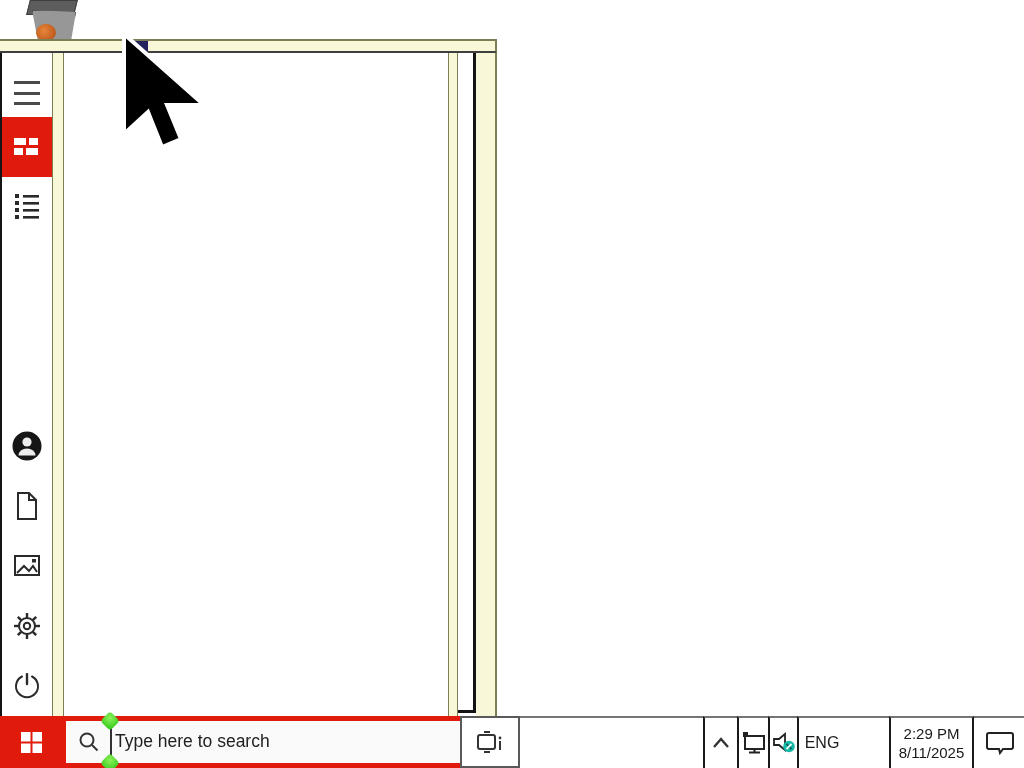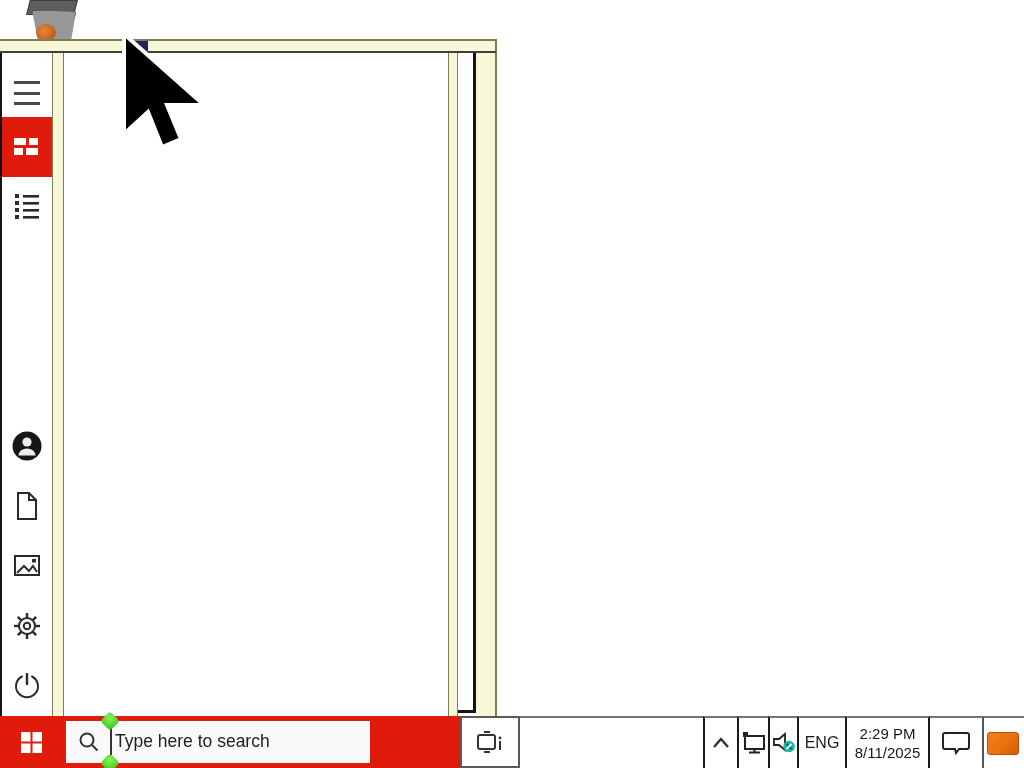--- a/index.html
+++ b/index.html
@@ -39,36 +39,36 @@
   #power-item{top:620px;}
   .icon-dark{stroke:#2a2a2a;fill:none;stroke-width:2;}
 
   
   #cursor{left:120px;top:30px;width:92px;height:124px;z-index:10;pointer-events:none;}
 
   
   #taskbar{left:0;top:716px;width:1024px;height:52px;background:#fff;border-top:2px solid #757575;z-index:4;}
   #start-search-red{left:0;top:716px;width:461px;height:52px;background:#e11b0c;z-index:5;}
   #start-btn{left:0;top:716px;width:62px;height:52px;z-index:6;display:flex;align-items:center;justify-content:center;}
-  #search-box{left:66px;top:721px;width:304px;height:42px;background:#fafafa;z-index:6;}
+  #search-box{left:66px;top:721px;width:394px;height:42px;background:#fafafa;z-index:6;}
   #search-glyph{position:absolute;left:12px;top:10px;}
   #search-caret{position:absolute;left:44px;top:4px;width:2px;height:34px;background:#333;}
   #search-text{position:absolute;left:49px;top:10px;font-size:17.5px;color:#222;white-space:nowrap;}
   .caret-handle{width:14px;height:14px;border-radius:4px;transform:rotate(45deg);background:radial-gradient(circle at 35% 35%,#8df25a,#27c212);z-index:7;}
   #handle-top{left:103px;top:714px;}
   #handle-bottom{left:103px;top:756px;}
   #taskview-btn{left:460px;top:716px;width:60px;height:52px;background:#fff;border:2px solid #5a5a5a;z-index:6;display:flex;align-items:center;justify-content:center;}
 
   #tray{left:703px;top:716px;height:52px;display:flex;z-index:6;}
   .tray-cell{height:52px;background:#fff;border-left:2px solid #1a1a1a;border-top:2px solid #757575;box-sizing:border-box;display:flex;flex-direction:column;align-items:center;justify-content:center;color:#1a1a1a;}
   #cell-chevron{width:34px;}
   #cell-network{width:31px;}
   #cell-volume{width:29px;}
   #cell-lang{width:48px;font-size:16px;}
-  #cell-clock{width:85px;font-size:15px;line-height:19px;text-align:center;border-right:2px solid #1a1a1a;}
+  #cell-clock{width:85px;font-size:15px;line-height:19px;text-align:center;border-right:2px solid #1a1a1a;margin-left:44px;}
   #cell-notif{width:54px;border-left:none;border-right:2px solid #555;}
   #cell-orange{width:38px;border-left:none;}
   #orange-app{width:30px;height:21px;border-radius:3px;background:linear-gradient(135deg,#f0811c 0%,#e8720e 55%,#d45c06 100%);border:1px solid #b4500a;}
 </style>
 </head>
 <body>
 
 <div class="abs" id="recycle-bin">
   <div id="bin-top"></div>
   <div id="bin-body"></div>

